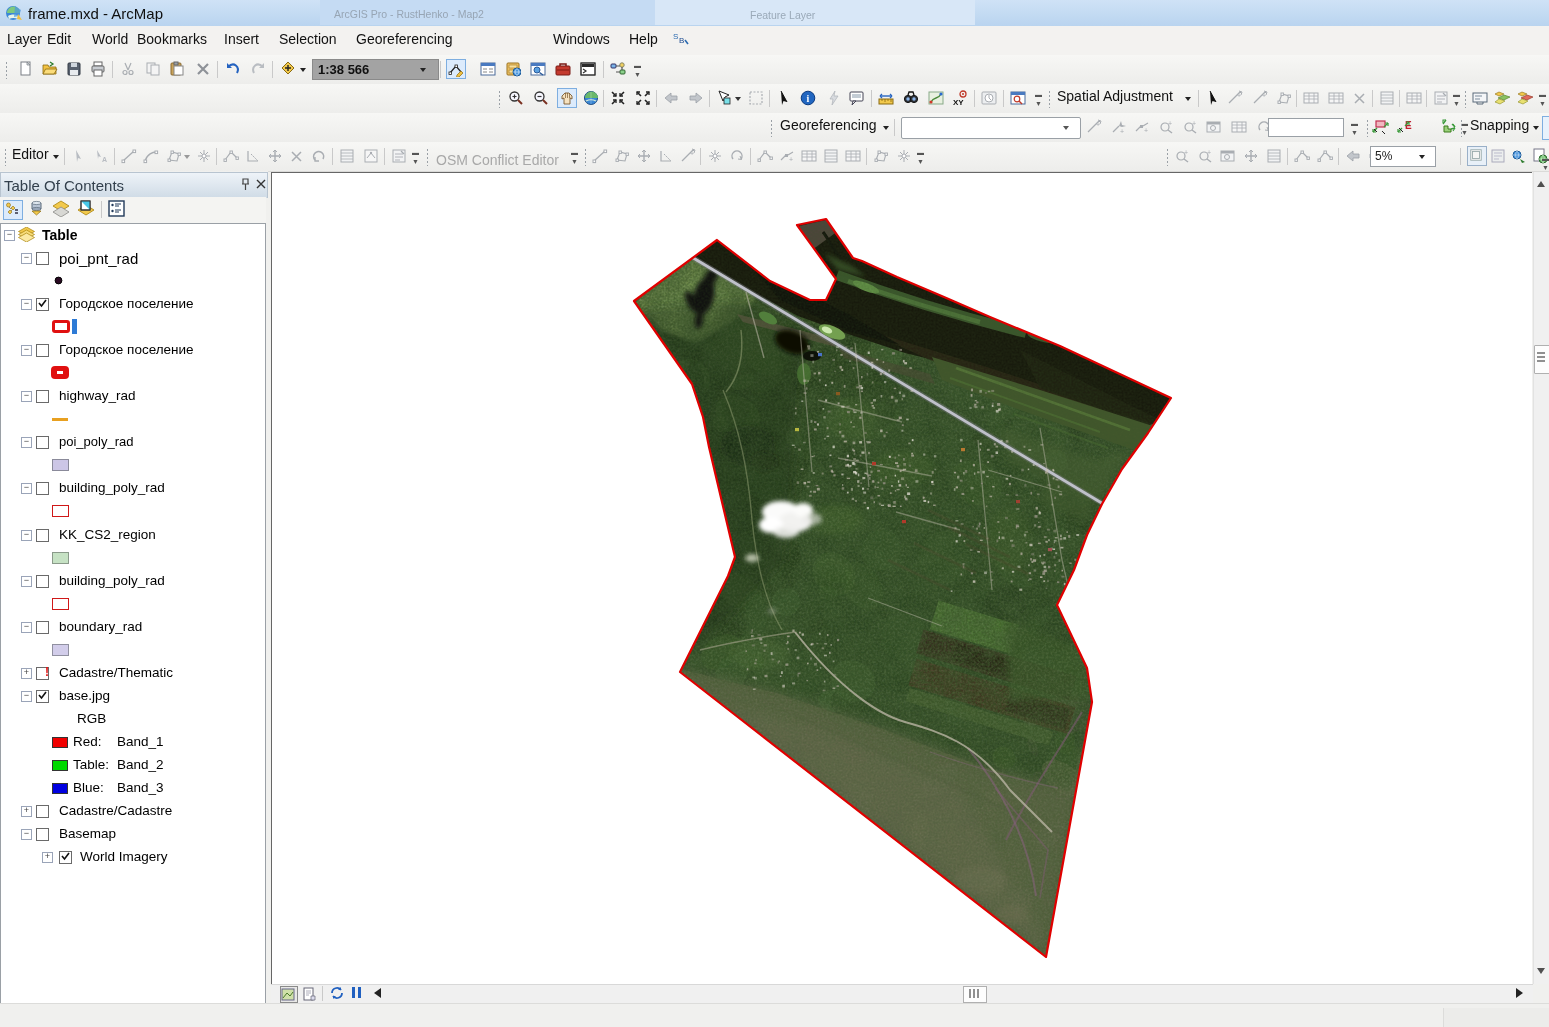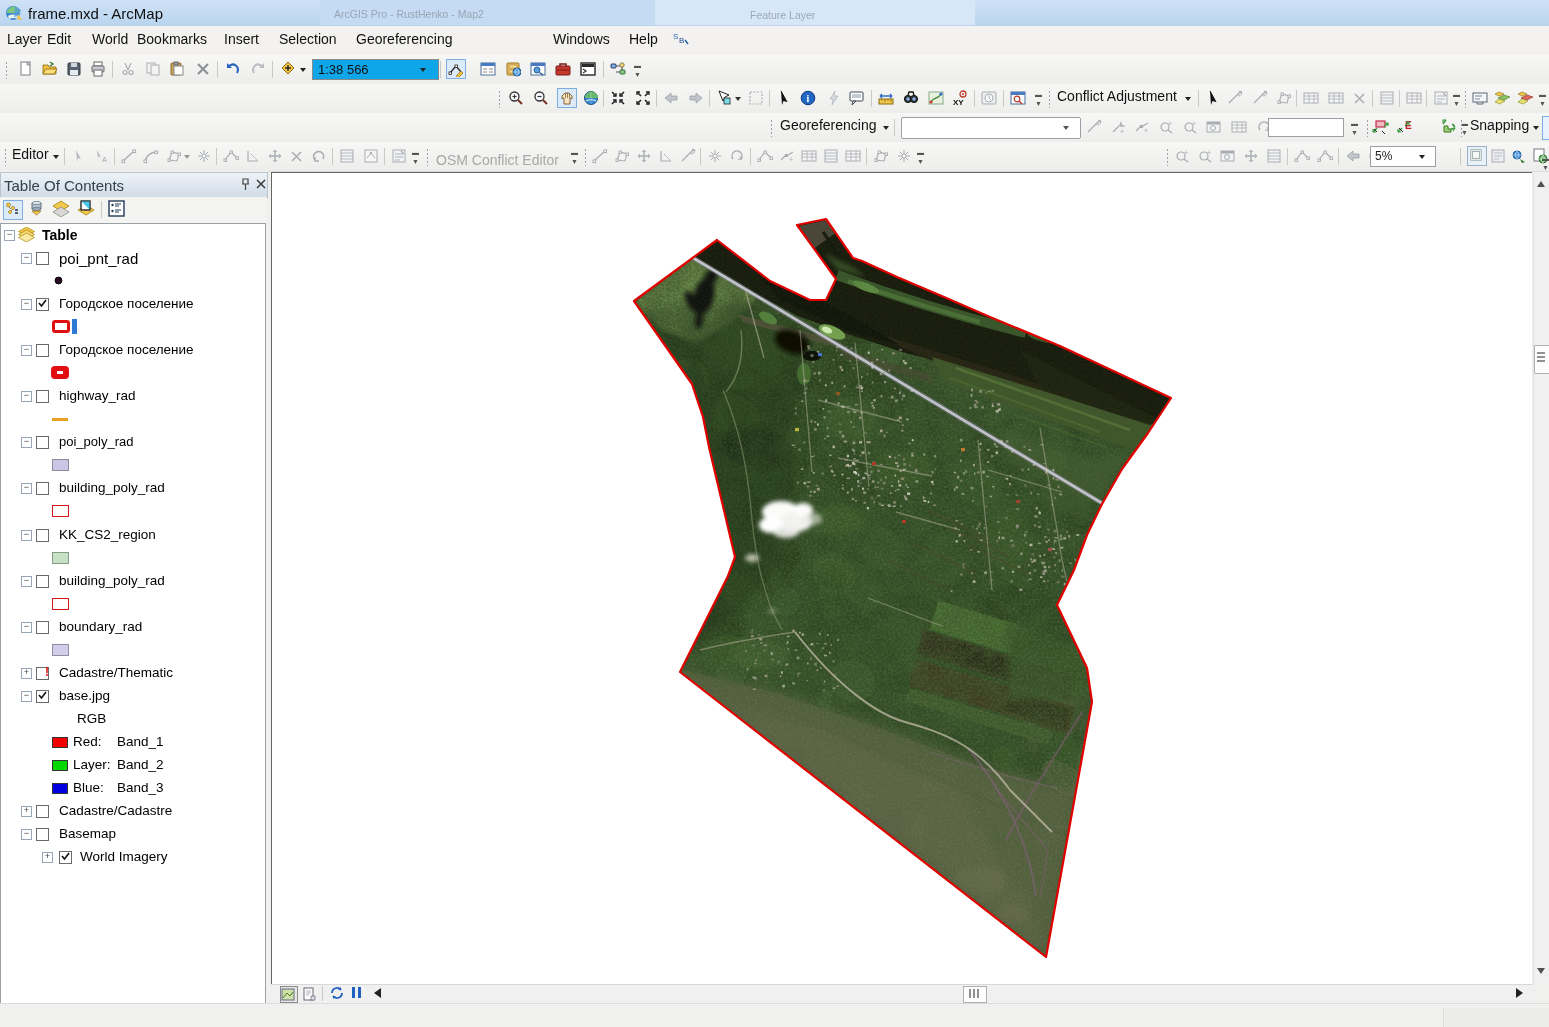--- a/index.html
+++ b/index.html
@@ -97,21 +97,21 @@
 <div class="ico" style="left:250px;top:61px;"><svg width="16" height="16" viewBox="0 0 16 16">
       <path d="M13 6C7 0 1 6 4 12" fill="none" stroke="#b9bdc2" stroke-width="2"></path>
       <path d="M14 2v5H9z" fill="#b9bdc2"></path>
     </svg></div>
 <div class="sep" style="left:272px;top:61px;"></div>
 <div class="ico" style="left:280px;top:61px;"><svg width="16" height="16" viewBox="0 0 16 16">
       <path d="M8 1l6 6-6 6-6-6z" fill="#f2c94c" stroke="#8a6a10"></path>
       <path d="M8 4v6M5 7h6" stroke="#222" stroke-width="1.4"></path>
     </svg></div>
 <div class="abs" style="left:300px;top:68px;width:0;height:0;border-left:3.5px solid transparent;border-right:3.5px solid transparent;border-top:4px solid #222;"></div>
-<div class="abs" style="left:312px;top:59px;width:120px;height:19px;background:#0ea5e9;border:1px solid #8a8a8a;font-size:13px;color:#111;line-height:19px;padding-left:5px;">1:38 566</div>
+<div class="abs" style="left:312px;top:59px;width:120px;height:19px;background:#a3a3a3;border:1px solid #8a8a8a;font-size:13px;color:#111;line-height:19px;padding-left:5px;font-weight:bold;">1:38 566</div>
 <div class="abs" style="left:420px;top:68px;width:0;height:0;border-left:3.5px solid transparent;border-right:3.5px solid transparent;border-top:4px solid #222;"></div>
 <div class="sep" style="left:440px;top:61px;"></div>
 <div class="ico" style="left:448px;top:61px;background:#dcebfc;border:1px solid #7eaee0;margin-left:-2px;margin-top:-2px;padding:1px;"><svg width="16" height="16" viewBox="0 0 16 16">
       <path d="M2 12L8 5l5 6" fill="none" stroke="#222" stroke-width="1.2"></path>
       <rect x="1" y="11" width="2.4" height="2.4" fill="#fff" stroke="#222" stroke-width=".8"></rect>
       <rect x="7" y="4" width="2.4" height="2.4" fill="#fff" stroke="#222" stroke-width=".8"></rect>
       <path d="M9 14l4-4 2 2-4 4-2.6.6z" fill="#f0c040" stroke="#8a6a10" stroke-width=".7"></path>
     </svg></div>
 <div class="ico" style="left:480px;top:61px;"><svg width="16" height="16" viewBox="0 0 16 16">
       <rect x="1" y="2" width="14" height="12" fill="#fff" stroke="#4a6a9a"></rect>
@@ -246,21 +246,21 @@
     </svg></div>
 <div class="sep" style="left:1003px;top:90px;"></div>
 <div class="ico" style="left:1010px;top:90px;"><svg width="16" height="16" viewBox="0 0 16 16">
       <rect x="1" y="2" width="14" height="12" fill="#fff" stroke="#4a6a9a"></rect>
       <rect x="1" y="2" width="14" height="3" fill="#4a7ac0"></rect>
       <circle cx="7" cy="9" r="2.8" fill="none" stroke="#c03a2a" stroke-width="1.2"></circle>
       <path d="M9 11l3 3" stroke="#c03a2a" stroke-width="1.4"></path>
     </svg></div>
 <div class="ovf" style="left:1034px;top:90px;">▬<br>▼</div>
 <div class="grip" style="left:1048px;top:90px;"></div>
-<div class="lbl" style="left:1057px;top:88px;">Conflict Adjustment</div>
+<div class="lbl" style="left:1057px;top:88px;">Spatial Adjustment</div>
 <div class="abs" style="left:1185px;top:97px;width:0;height:0;border-left:3.5px solid transparent;border-right:3.5px solid transparent;border-top:4px solid #222;"></div>
 <div class="sep" style="left:1198px;top:90px;"></div>
 <div class="ico" style="left:1205px;top:90px;"><svg width="16" height="16" viewBox="0 0 16 16">
       <path d="M5 1l6 11-3.5-1L6 15z" fill="#111"></path>
       <path d="M5 1l6 11" stroke="#111"></path>
     </svg></div>
 <div class="ico" style="left:1227px;top:90px;"><svg width="16" height="16" viewBox="0 0 16 16">
       <path d="M2 13L13 2" stroke="#a9adb2" stroke-width="1.3"></path>
       <path d="M12 1l3 1-1 3" fill="none" stroke="#a9adb2"></path>
       <path d="M13 2l2 2" stroke="#a9adb2"></path>
@@ -1529,21 +1529,21 @@
 <div class="cb" style="left:36px;top:690px;"></div>
 <svg class="abs" style="left:37px;top:690px" width="11" height="11" viewBox="0 0 11 11">
     <path d="M2 5l2.5 3L9 2" fill="none" stroke="#111" stroke-width="1.6"></path>
   </svg>
 <div class="tree-t" style="left:59px;top:688px;font-size:13.5px;">base.jpg</div>
 <div class="tree-t" style="left:77px;top:711px;font-size:13.5px;">RGB</div>
 <div class="abs" style="left:52px;top:737px;width:14px;height:9px;background:#f00000;border:1px solid #333;"></div>
 <div class="tree-t" style="left:73px;top:734px;font-size:13.5px;">Red:</div>
 <div class="tree-t" style="left:117px;top:734px;font-size:13.5px;">Band_1</div>
 <div class="abs" style="left:52px;top:760px;width:14px;height:9px;background:#00d800;border:1px solid #333;"></div>
-<div class="tree-t" style="left:73px;top:757px;font-size:13.5px;">Layer:</div>
+<div class="tree-t" style="left:73px;top:757px;font-size:13.5px;">Table:</div>
 <div class="tree-t" style="left:117px;top:757px;font-size:13.5px;">Band_2</div>
 <div class="abs" style="left:52px;top:783px;width:14px;height:9px;background:#0000e0;border:1px solid #333;"></div>
 <div class="tree-t" style="left:73px;top:780px;font-size:13.5px;">Blue:</div>
 <div class="tree-t" style="left:117px;top:780px;font-size:13.5px;">Band_3</div>
 <div class="exp" style="left:21px;top:806px;">+</div>
 <div class="cb" style="left:36px;top:805px;"></div>
 <div class="tree-t" style="left:59px;top:803px;font-size:13.5px;">Cadastre/Cadastre</div>
 <div class="exp" style="left:21px;top:829px;">−</div>
 <div class="cb" style="left:36px;top:828px;"></div>
 <div class="tree-t" style="left:59px;top:826px;font-size:13.5px;">Basemap</div>

